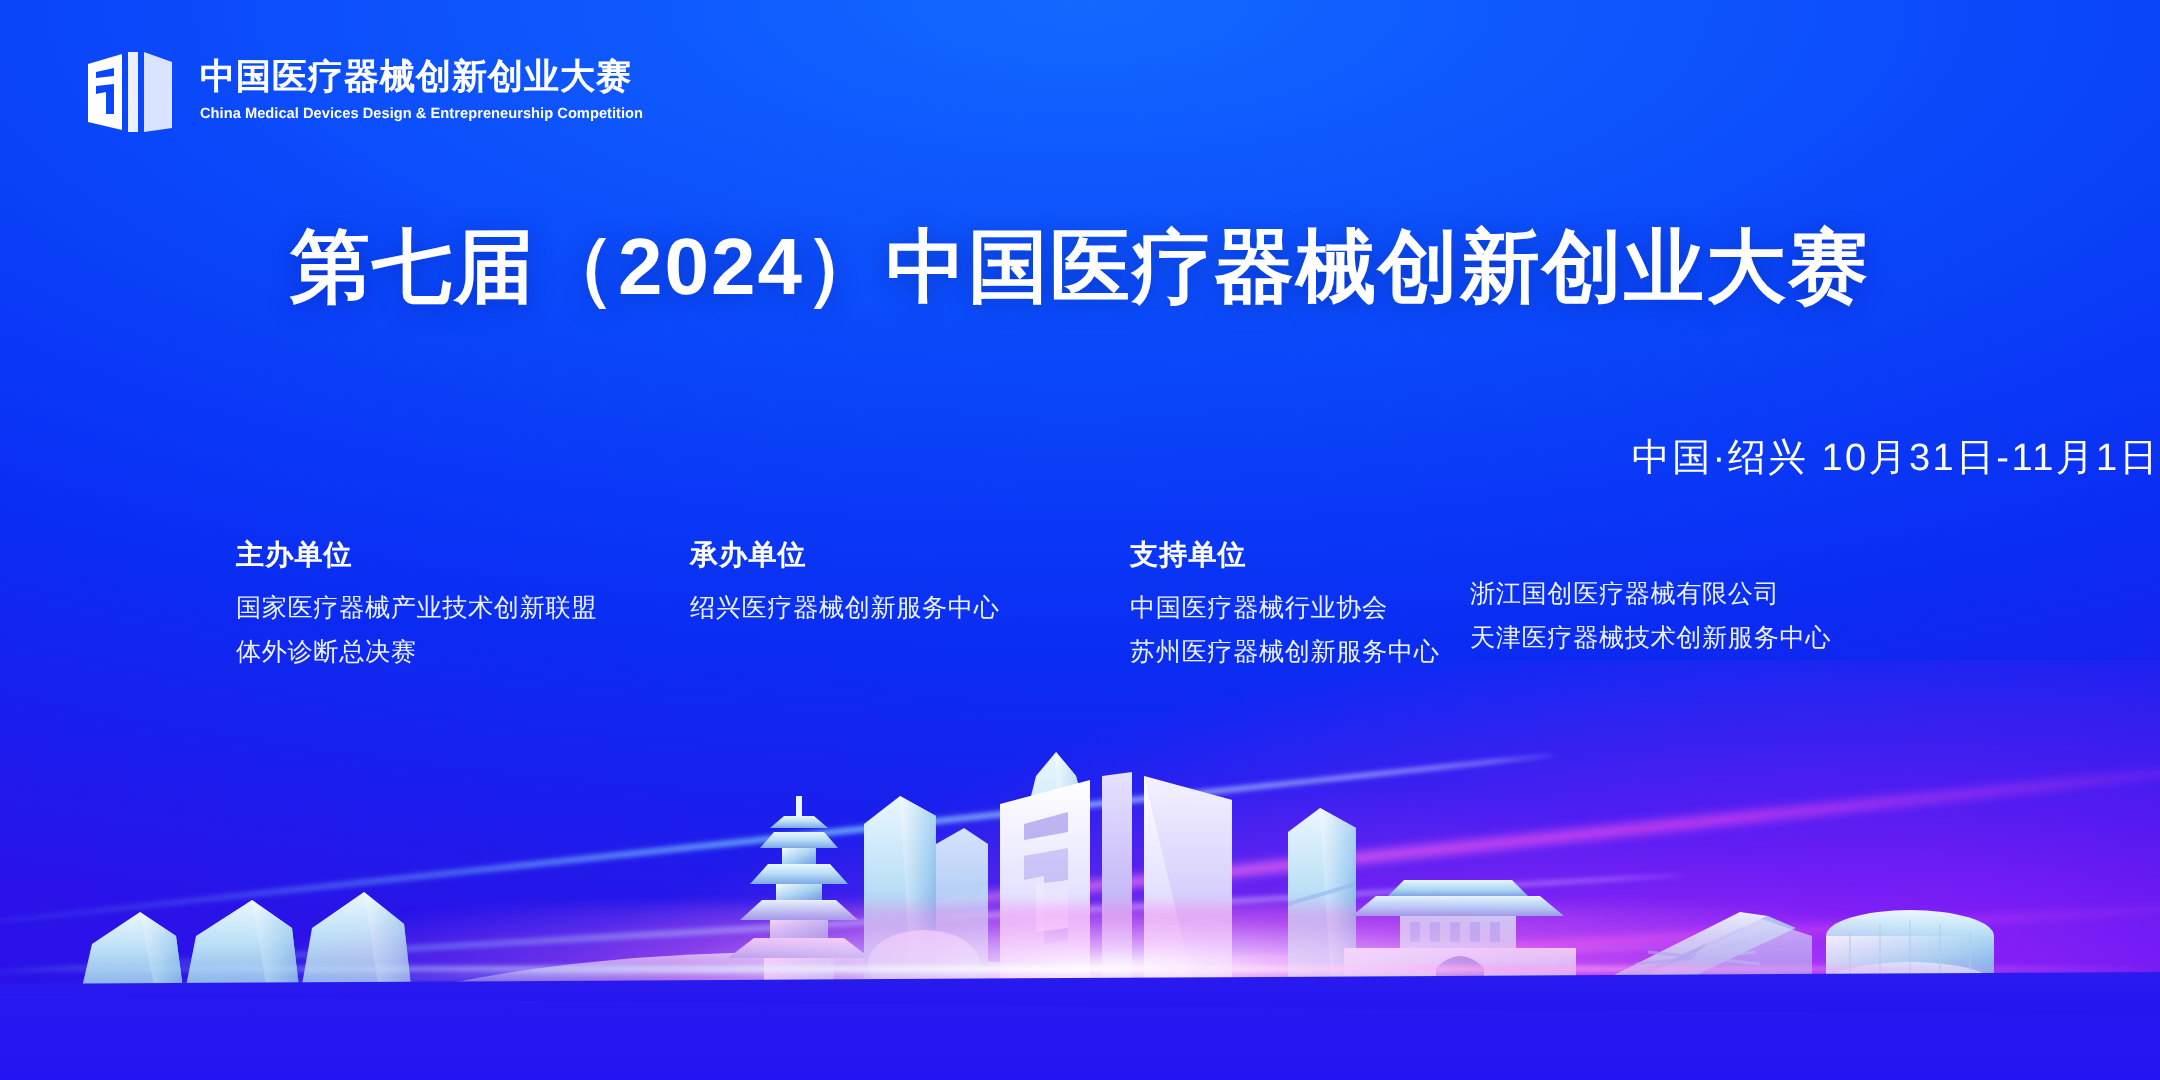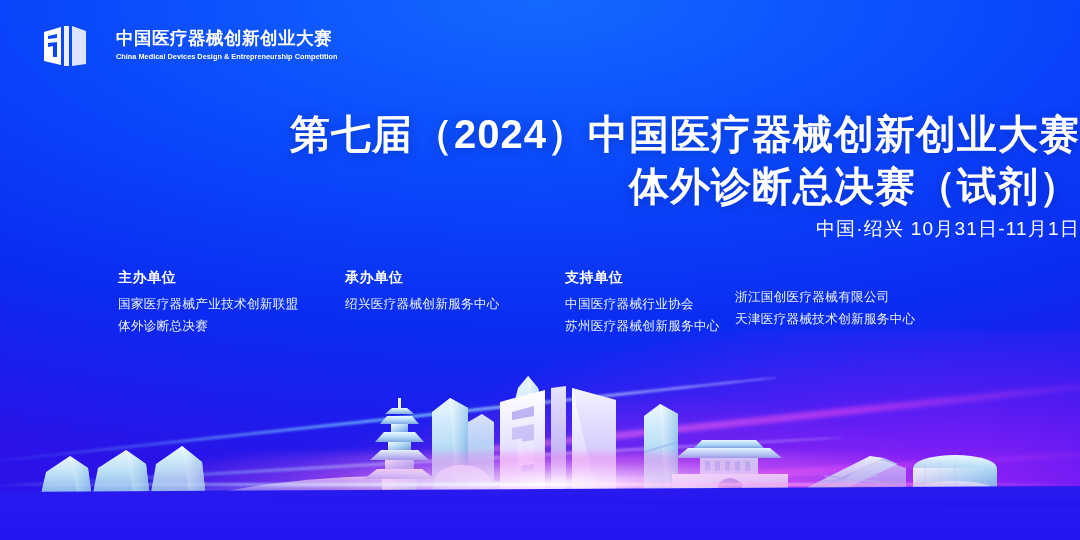--- a/index.html
+++ b/index.html
@@ -73,35 +73,35 @@
   .ground2{
     position:absolute;left:0;top:498px;width:1080px;height:42px;pointer-events:none;
     background:linear-gradient(180deg,#2819F2 0%,#2414F3 100%);
     clip-path:polygon(0 0,100% 10px,100% 100%,0 100%);
   }
 
   
   .skyline{position:absolute;left:0;top:372px;width:1080px;height:128px;pointer-events:none;}
 
   
-  .logo{position:absolute;left:38px;top:20px;display:flex;align-items:center;gap:26px;}
+  .logo{position:absolute;left:38px;top:20px;display:flex;align-items:center;gap:10px;}
   .logo-mark{width:52px;height:50px;flex:0 0 auto;}
   .logo-text{display:flex;flex-direction:column;justify-content:center;}
   .logo-cn{
     font-size:17.5px;font-weight:700;color:#ffffff;letter-spacing:.5px;line-height:1.1;
     white-space:nowrap;
   }
   .logo-en{
     font-size:7.4px;font-weight:700;color:#ffffff;letter-spacing:.02px;line-height:1.25;
     margin-top:3px;white-space:nowrap;transform:scaleX(.99);transform-origin:left center;
   }
 
   
   .headline{
-    position:absolute;left:0;top:108px;width:1080px;text-align:right;
+    position:absolute;left:0;top:108px;width:1080px;text-align:center;
     color:#fff;font-weight:700;font-size:40px;line-height:52px;letter-spacing:1px;
     text-shadow:0 2px 12px rgba(0,20,120,.35);
   }
   .headline .l2{display:block;}
   .subtitle{
     position:absolute;left:0;top:216px;width:1080px;text-align:right;
     color:#fff;font-size:19px;font-weight:400;letter-spacing:1.2px;
   }
 
   
@@ -288,21 +288,20 @@
       <path d="M34 6 L48 11 L48 44 L34 46 Z" fill="#FFFFFF" opacity=".85"></path>
     </svg>
     <div class="logo-text">
       <div class="logo-cn">中国医疗器械创新创业大赛</div>
       <div class="logo-en">China Medical Devices Design &amp; Entrepreneurship Competition</div>
     </div>
   </div>
 
   <div class="headline">
     <span>第七届（2024）中国医疗器械创新创业大赛</span>
-    <span class="l2">体外诊断总决赛（试剂）</span>
   </div>
 
   <div class="subtitle">中国·绍兴  10月31日-11月1日</div>
 
   <div class="orgs">
 
     <div class="col c1">
       <div class="col-head">主办单位</div>
       <div class="col-item">国家医疗器械产业技术创新联盟</div>
       <div class="col-item">体外诊断总决赛</div>

